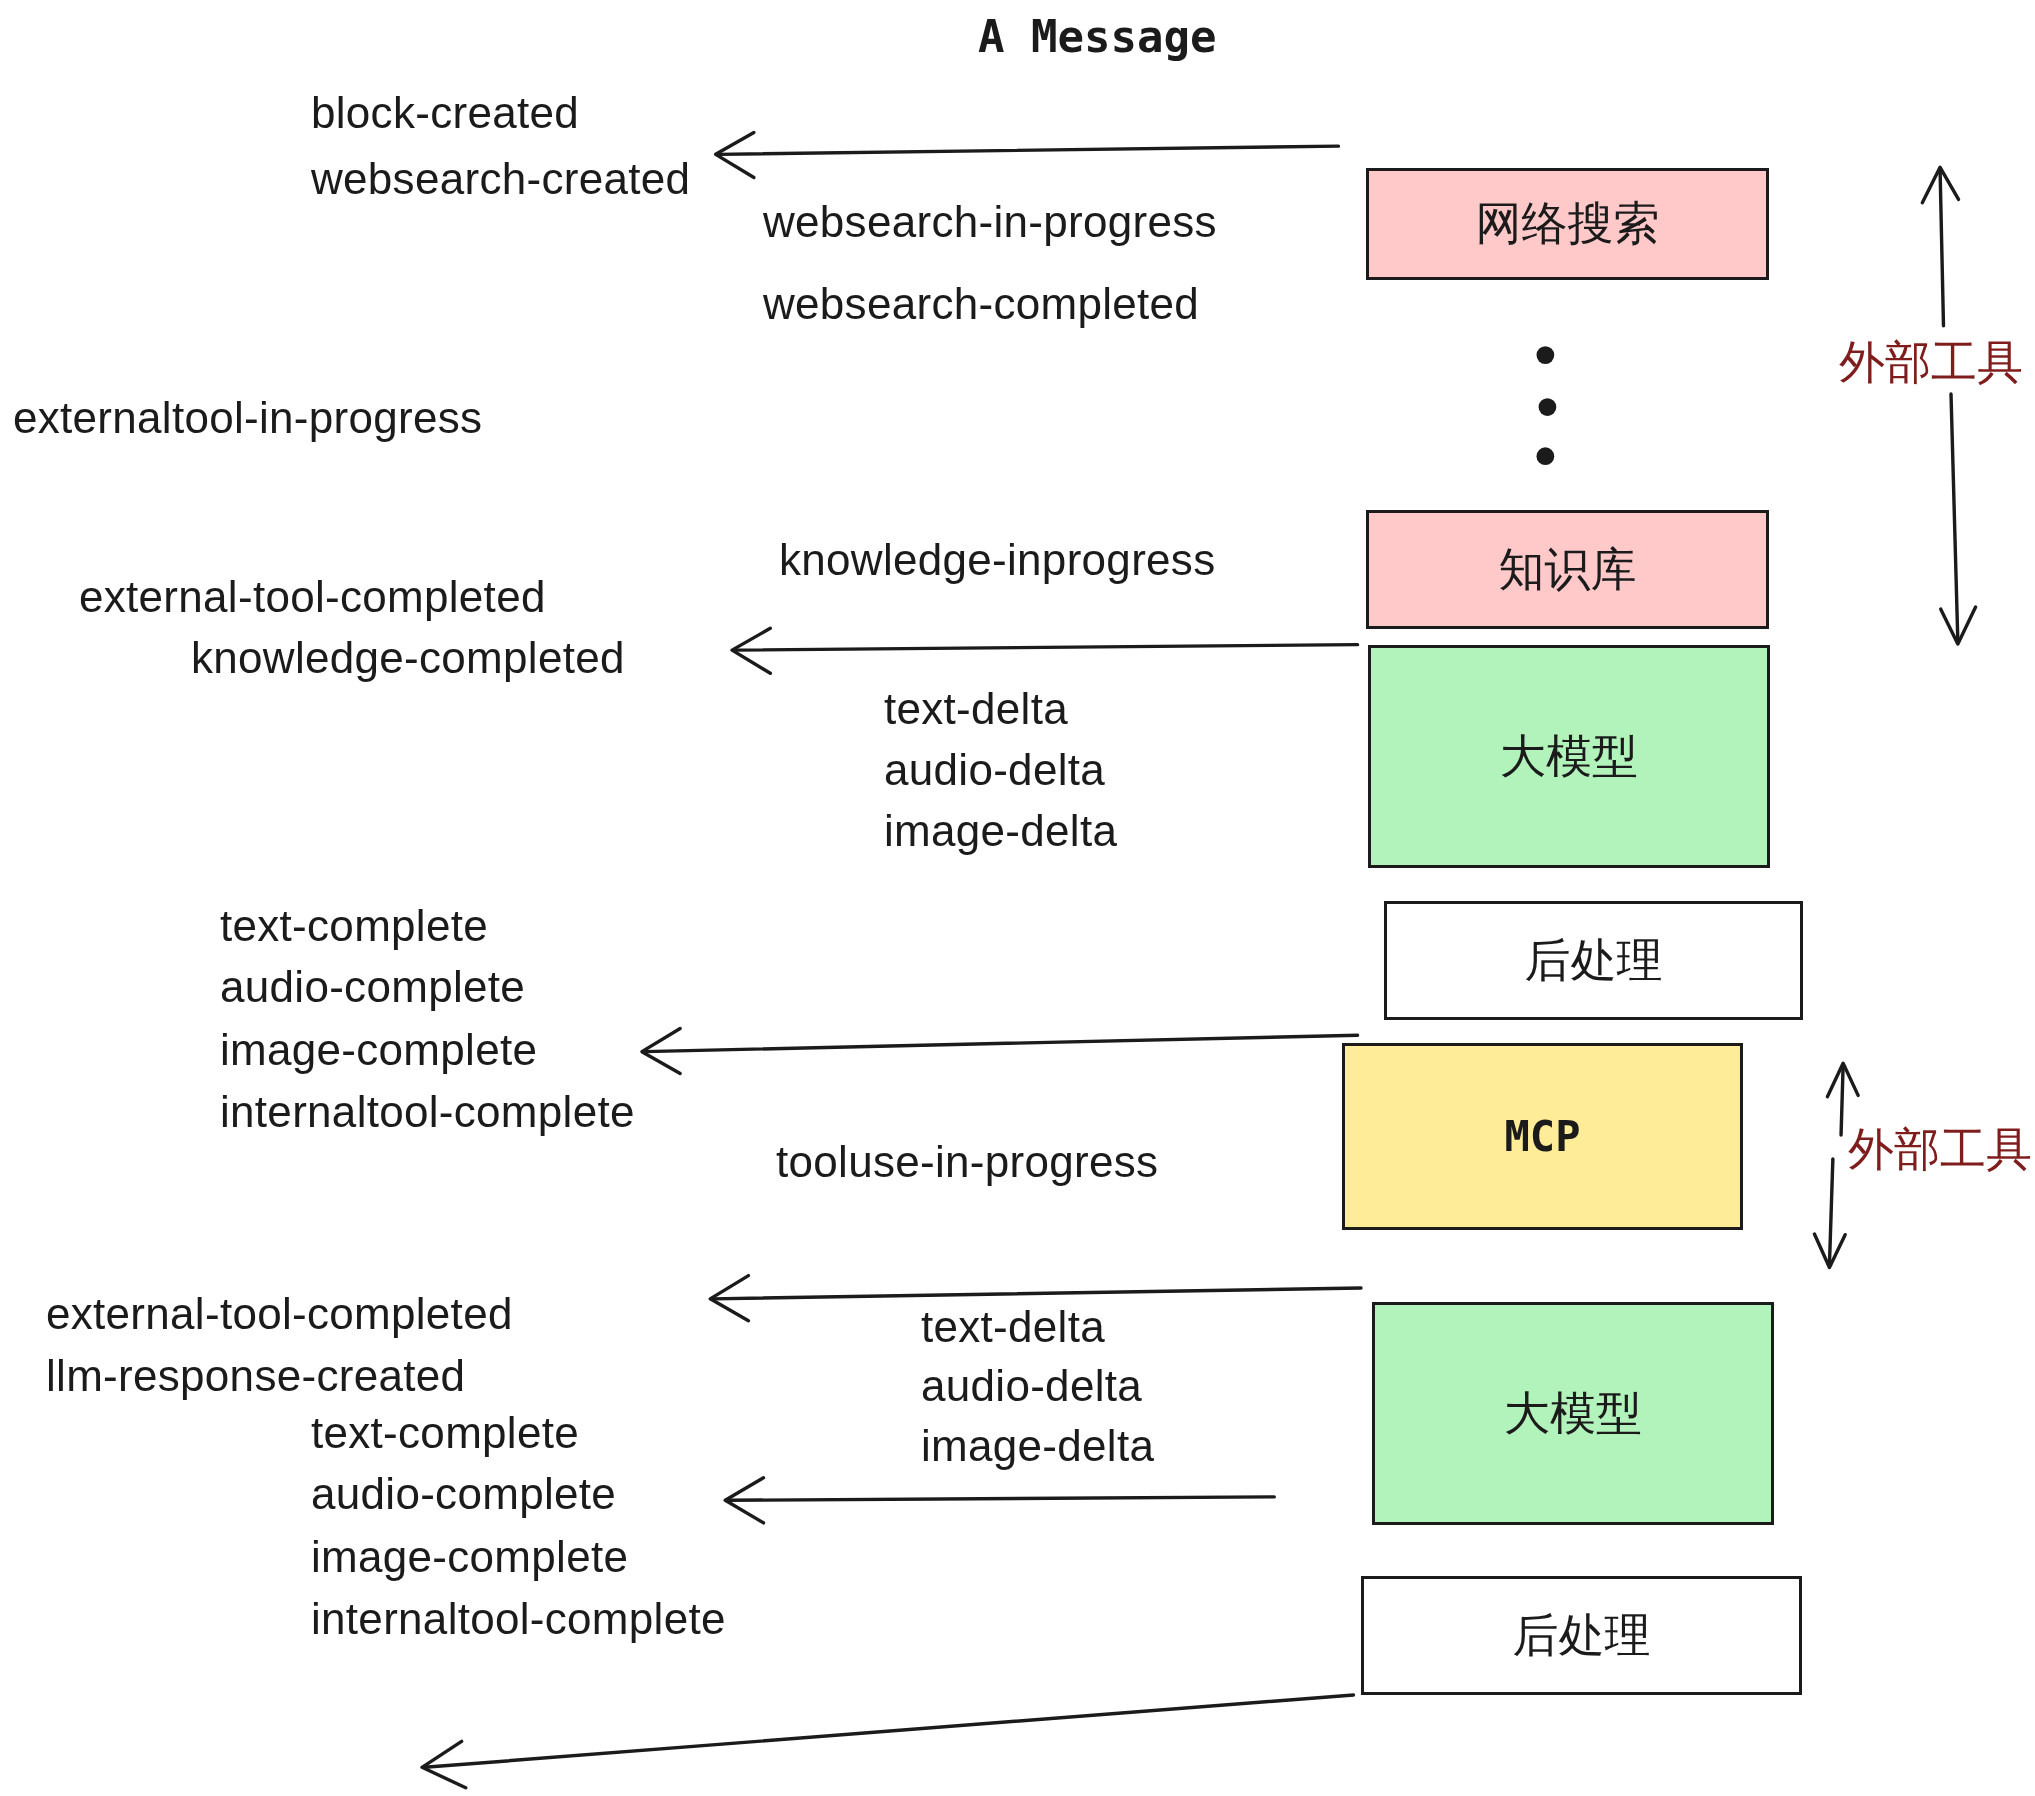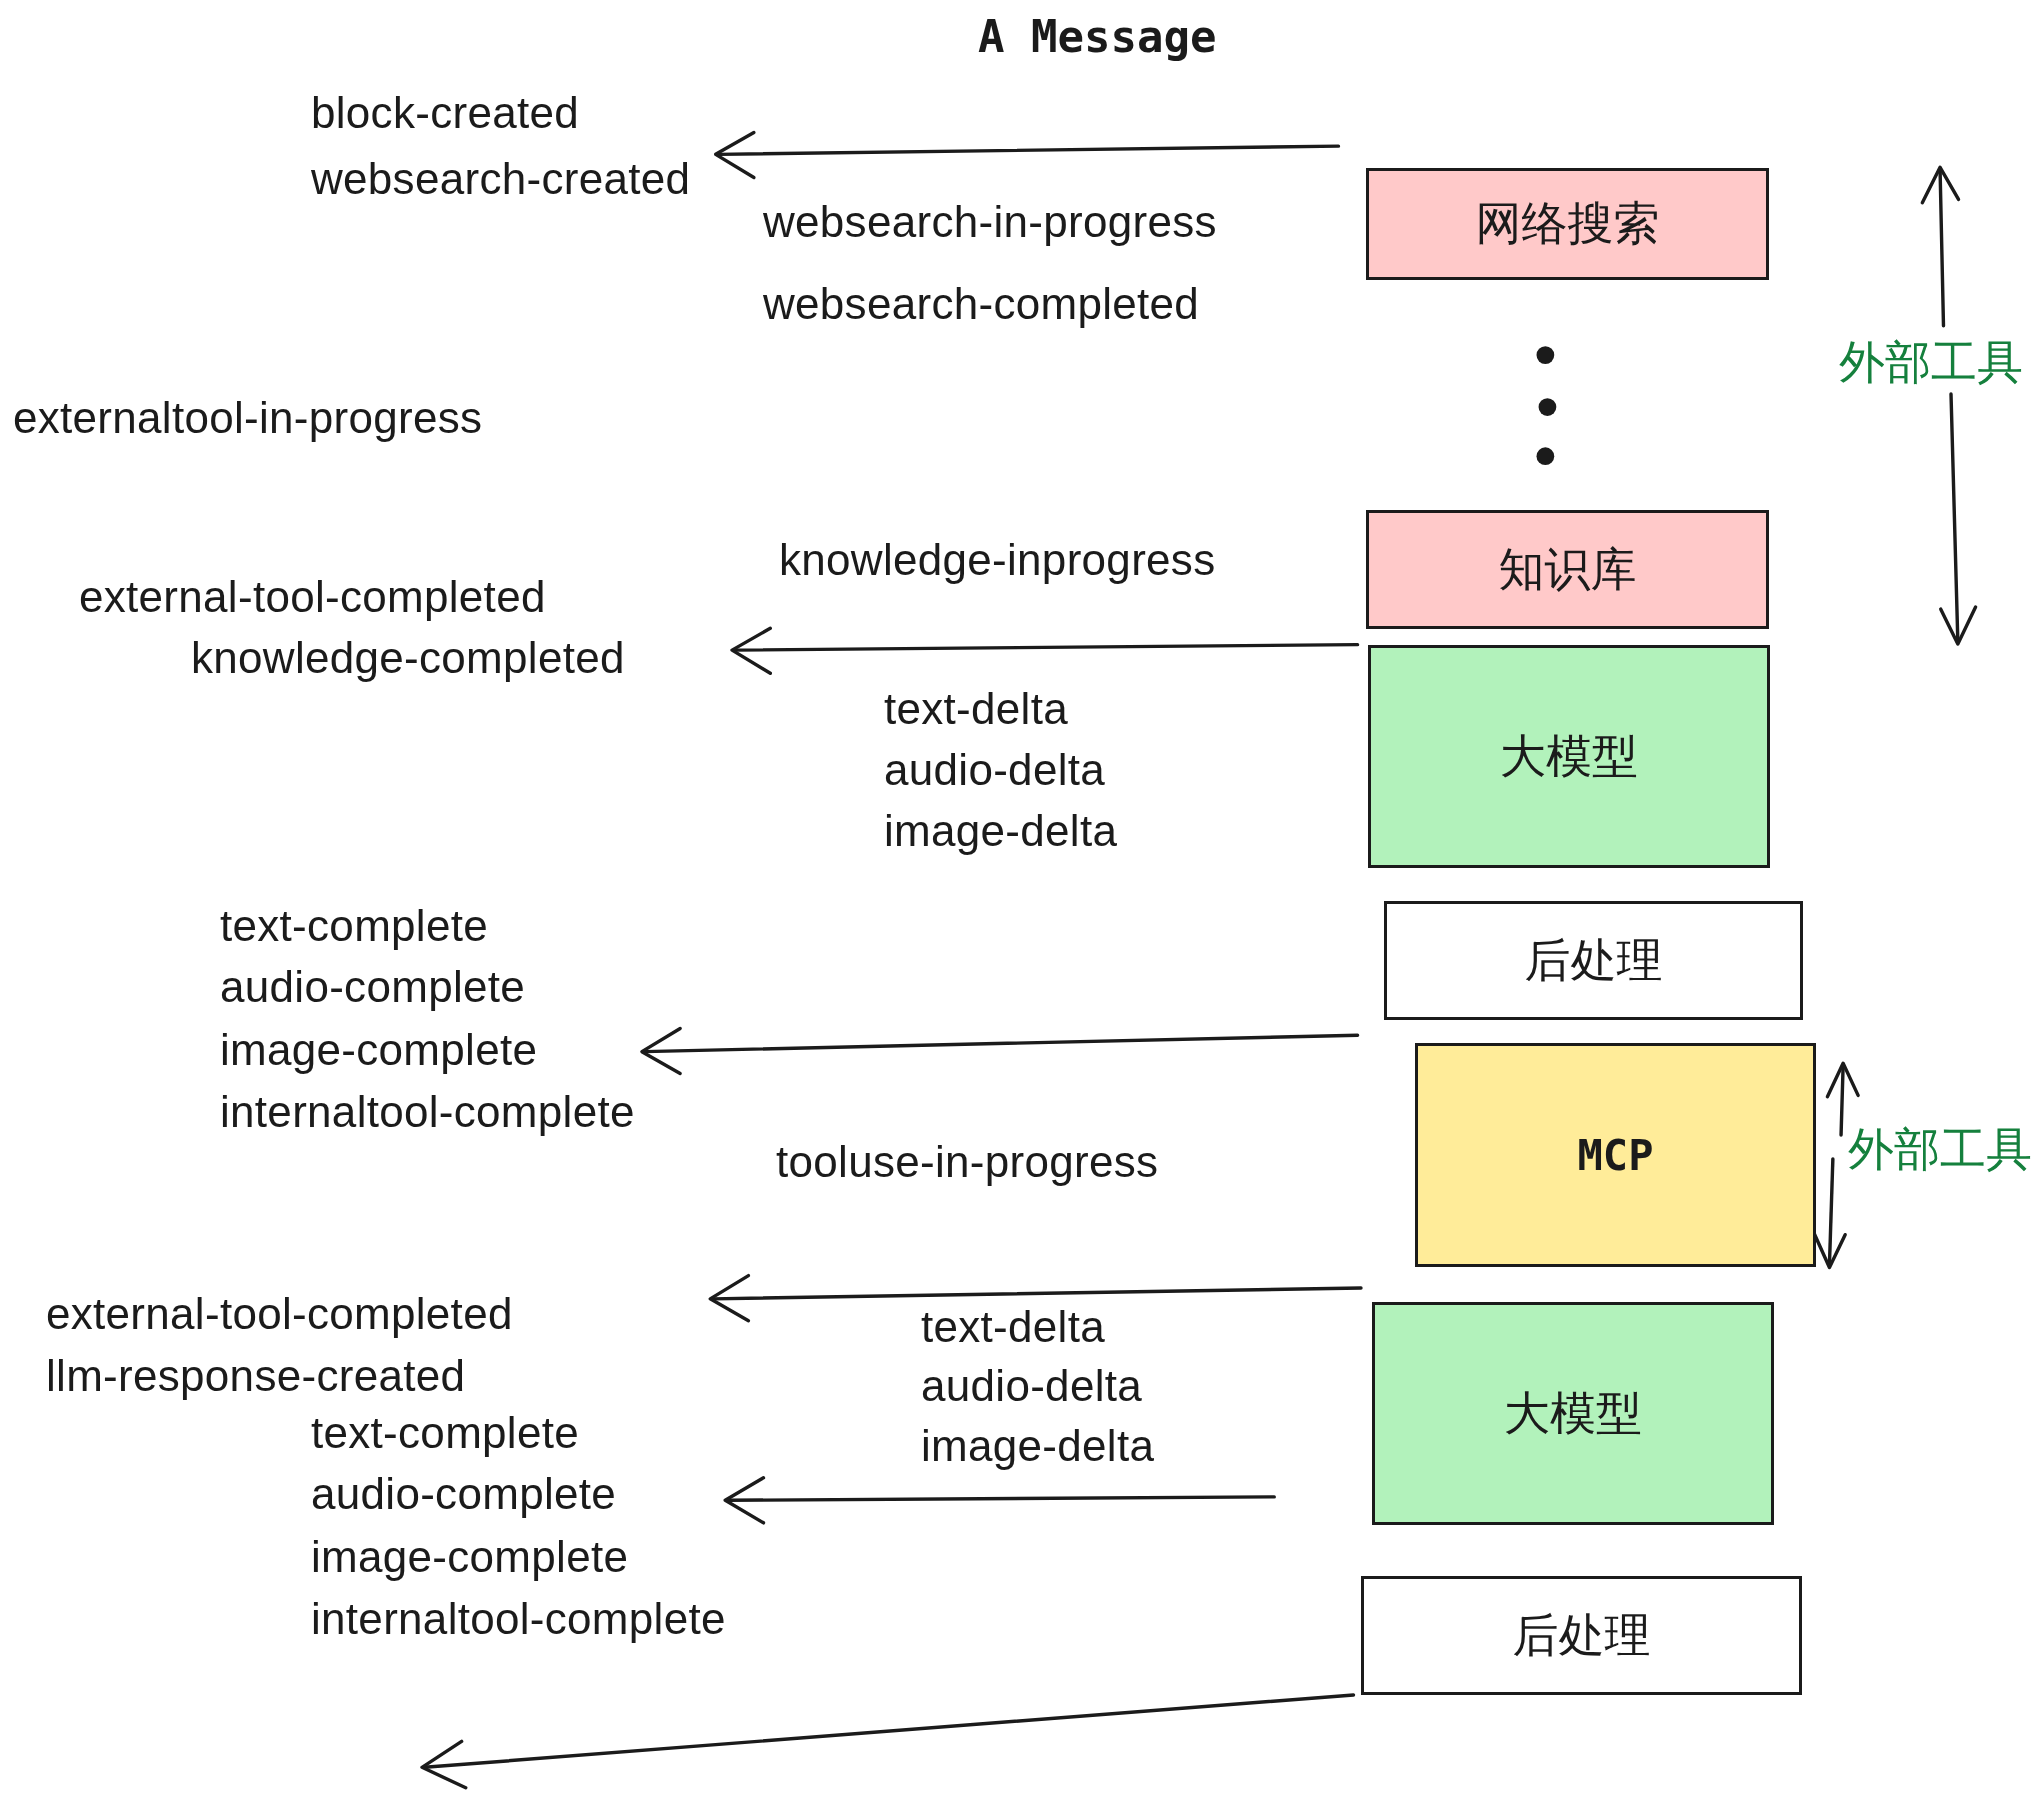--- a/index.html
+++ b/index.html
@@ -35,21 +35,21 @@
     font-family:"DejaVu Sans","Liberation Sans",sans-serif;
     font-size:46px;color:#1b1b1b;white-space:nowrap;
   }
   .box .lbl.mono{
     font-family:"DejaVu Sans Mono", monospace;
     font-size:42px;font-weight:bold;
   }
   .side-label{
     position:absolute;
     font-family:Liberation Serif, serif;
-    font-size:46px;color:#15803d;white-space:nowrap;
+    font-size:46px;color:#7f1d1d;white-space:nowrap;
   }
   .stroke{stroke:#1b1b1b;stroke-width:5;fill:none;stroke-linecap:round;stroke-linejoin:round;}
   .dot{fill:#1b1b1b;}
 </style>
 </head>
 <body>
 
 <div class="canvas">
 
   <svg class="overlay" viewBox="0 0 2980 2630">
@@ -142,21 +142,21 @@
   </div>
   <div class="box" style="left: 1366px; top: 510px; width: 403px; height: 119px; background: rgb(255, 201, 201);">
     <span class="lbl">知识库</span>
   </div>
   <div class="box" style="left: 1368px; top: 645px; width: 402px; height: 223px; background: rgb(178, 242, 187);">
     <span class="lbl">大模型</span>
   </div>
   <div class="box" style="left: 1384px; top: 901px; width: 419px; height: 119px; background: rgb(255, 255, 255);">
     <span class="lbl">后处理</span>
   </div>
-  <div class="box" style="left: 1415px; top: 1043px; width: 401px; height: 224px; background: rgb(255, 236, 153);">
+  <div class="box" style="left: 1342px; top: 1043px; width: 401px; height: 187px; background: rgb(255, 236, 153);">
     <span class="lbl mono">MCP</span>
   </div>
   <div class="box" style="left: 1372px; top: 1302px; width: 402px; height: 223px; background: rgb(178, 242, 187);">
     <span class="lbl">大模型</span>
   </div>
   <div class="box" style="left: 1361px; top: 1576px; width: 441px; height: 119px; background: rgb(255, 255, 255);">
     <span class="lbl">后处理</span>
   </div>
 
   <div class="side-label" style="left:1839px;top:332px;">外部工具</div>

